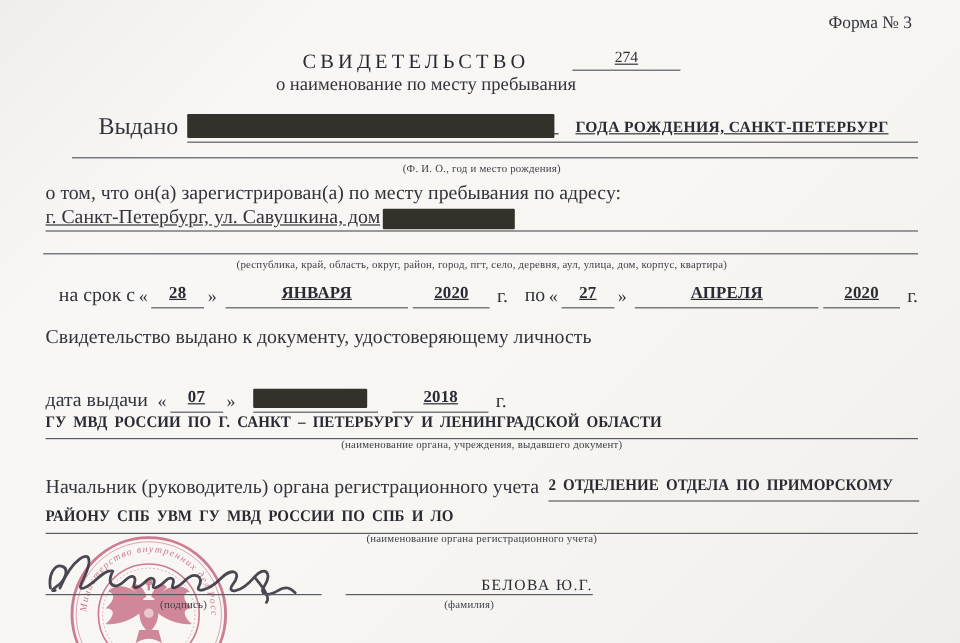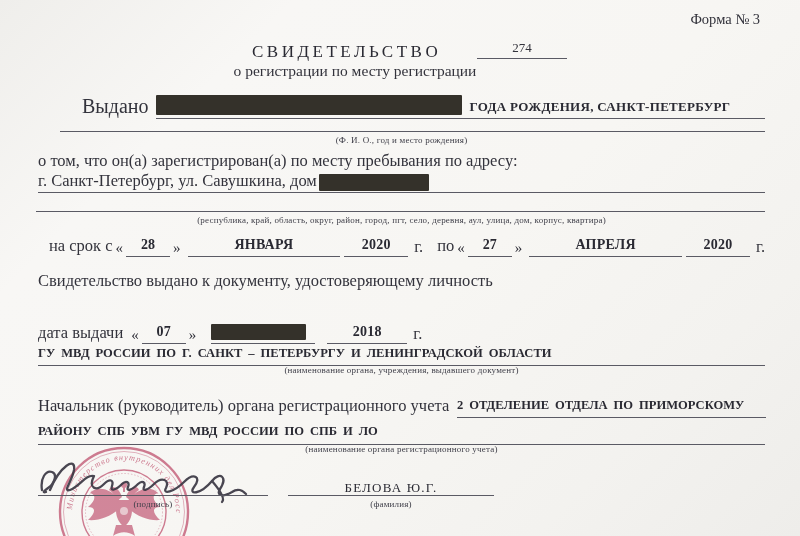--- a/index.html
+++ b/index.html
@@ -22,21 +22,21 @@
   .page{
     position:absolute;inset:0;
     background:linear-gradient(135deg,#efeeeb 0%,#f8f7f5 22%,#f7f6f3 55%,#f3f2ef 80%,#eeedea 100%);
   }
   .abs{position:absolute;}
   .row{display:flex;align-items:flex-end;}
   .nowrap{white-space:nowrap;}
   .serif-lg{font-size:16.5px;line-height:1.2;}
   .slot{
     border-bottom:1px solid var(--line);
-    text-align:center;padding-bottom:2px;
+    text-align:center;padding-bottom:2px;text-decoration:underline;
   }
   .fill{flex:1;}
   .val{
     font-weight:bold;font-size:14px;color:var(--ink-strong);
     letter-spacing:.2px;
   }
   .cond{
     display:inline-block;transform:scaleX(.93);transform-origin:0 100%;
     font-weight:bold;color:var(--ink-strong);white-space:nowrap;
     word-spacing:3px;
@@ -55,27 +55,27 @@
 </style>
 </head>
 <body>
 
 <div class="page">
 
   <div class="abs" style="top:11px;right:40px;font-size:14.5px;">Форма № 3</div>
 
   <div class="abs" style="top:42px;left:252px;font-size:17px;letter-spacing:3.5px;color:var(--ink-strong);">СВИДЕТЕЛЬСТВО</div>
   <div class="abs slot" style="top:40px;left:477px;width:90px;font-size:13px;">274</div>
-  <div class="abs" style="top:62px;left:205px;width:300px;text-align:center;font-size:15.5px;">о регистрации по месту регистрации</div>
+  <div class="abs" style="top:62px;left:205px;width:300px;text-align:center;font-size:15.5px;">о наименование по месту пребывания</div>
 
   <div class="abs row" style="top:95px;left:82px;right:35px;">
     <span style="font-size:20px;margin-right:7px;padding-bottom:1px;">Выдано</span>
     <span class="fill slot" style="text-align:left;padding-bottom:3px;white-space:nowrap;">
       <span class="bar" style="width:306px;height:20px;"></span>
-      <span class="val" style="margin-left:4px;font-size:13px;letter-spacing:.3px;">ГОДА РОЖДЕНИЯ, САНКТ-ПЕТЕРБУРГ</span>
+      <span class="val" style="margin-left:14px;font-size:13px;letter-spacing:.3px;">ГОДА РОЖДЕНИЯ, САНКТ-ПЕТЕРБУРГ</span>
     </span>
   </div>
   <div class="abs hline" style="top:131px;left:60px;right:35px;"></div>
   <div class="abs caption center-strip" style="top:135px;">(Ф. И. О., год и место рождения)</div>
 
   <div class="abs row slot" style="top:171px;left:38px;right:35px;text-align:left;padding-bottom:1px;">
     <span class="serif-lg nowrap">г. Санкт-Петербург, ул. Савушкина, дом</span>
     <span class="bar" style="width:110px;height:17px;margin-left:2px;"></span>
     <span class="fill"></span>
   </div>
@@ -167,17 +167,17 @@
     <g fill="none" stroke="#3b3844" stroke-width="2.3" stroke-linecap="round" stroke-linejoin="round" opacity="0.92">
       <path d="M6,40 C4,28 10,20 16,22 C22,24 18,34 12,38 C8,41 6,43 10,42"></path>
       <path d="M14,40 C24,16 40,6 38,20 C36,32 26,42 34,40 C44,36 50,24 58,26 C52,38 60,42 68,34 C74,28 78,30 76,36 C74,42 80,40 86,34 C90,30 94,32 92,37 C90,42 96,40 102,34 C106,30 110,32 108,37 C106,42 112,40 118,34 C126,26 134,30 130,38 C126,45 138,42 148,32 C158,22 166,27 158,37 C152,45 164,45 176,31 C184,21 192,27 184,39 C180,45 186,48 196,42 C202,38 206,40 210,44"></path>
       <path d="M176,31 C182,38 190,48 186,52"></path>
     </g>
   </svg>
 
   <div class="abs hline" style="top:495px;left:38px;width:230px;"></div>
   <div class="abs caption" style="top:499px;left:38px;width:230px;">(подпись)</div>
 
-  <div class="abs" style="top:480px;left:288px;width:206px;text-align:center;font-size:13px;letter-spacing:1.2px;color:var(--ink-strong);">БЕЛОВА Ю.Г.</div>
+  <div class="abs" style="top:480px;left:288px;width:206px;text-align:right;font-size:13px;letter-spacing:1.2px;color:var(--ink-strong);">БЕЛОВА Ю.Г.</div>
   <div class="abs hline" style="top:495px;left:288px;width:206px;"></div>
   <div class="abs caption" style="top:499px;left:288px;width:206px;">(фамилия)</div>
 
 </div>
 
 </body></html>

